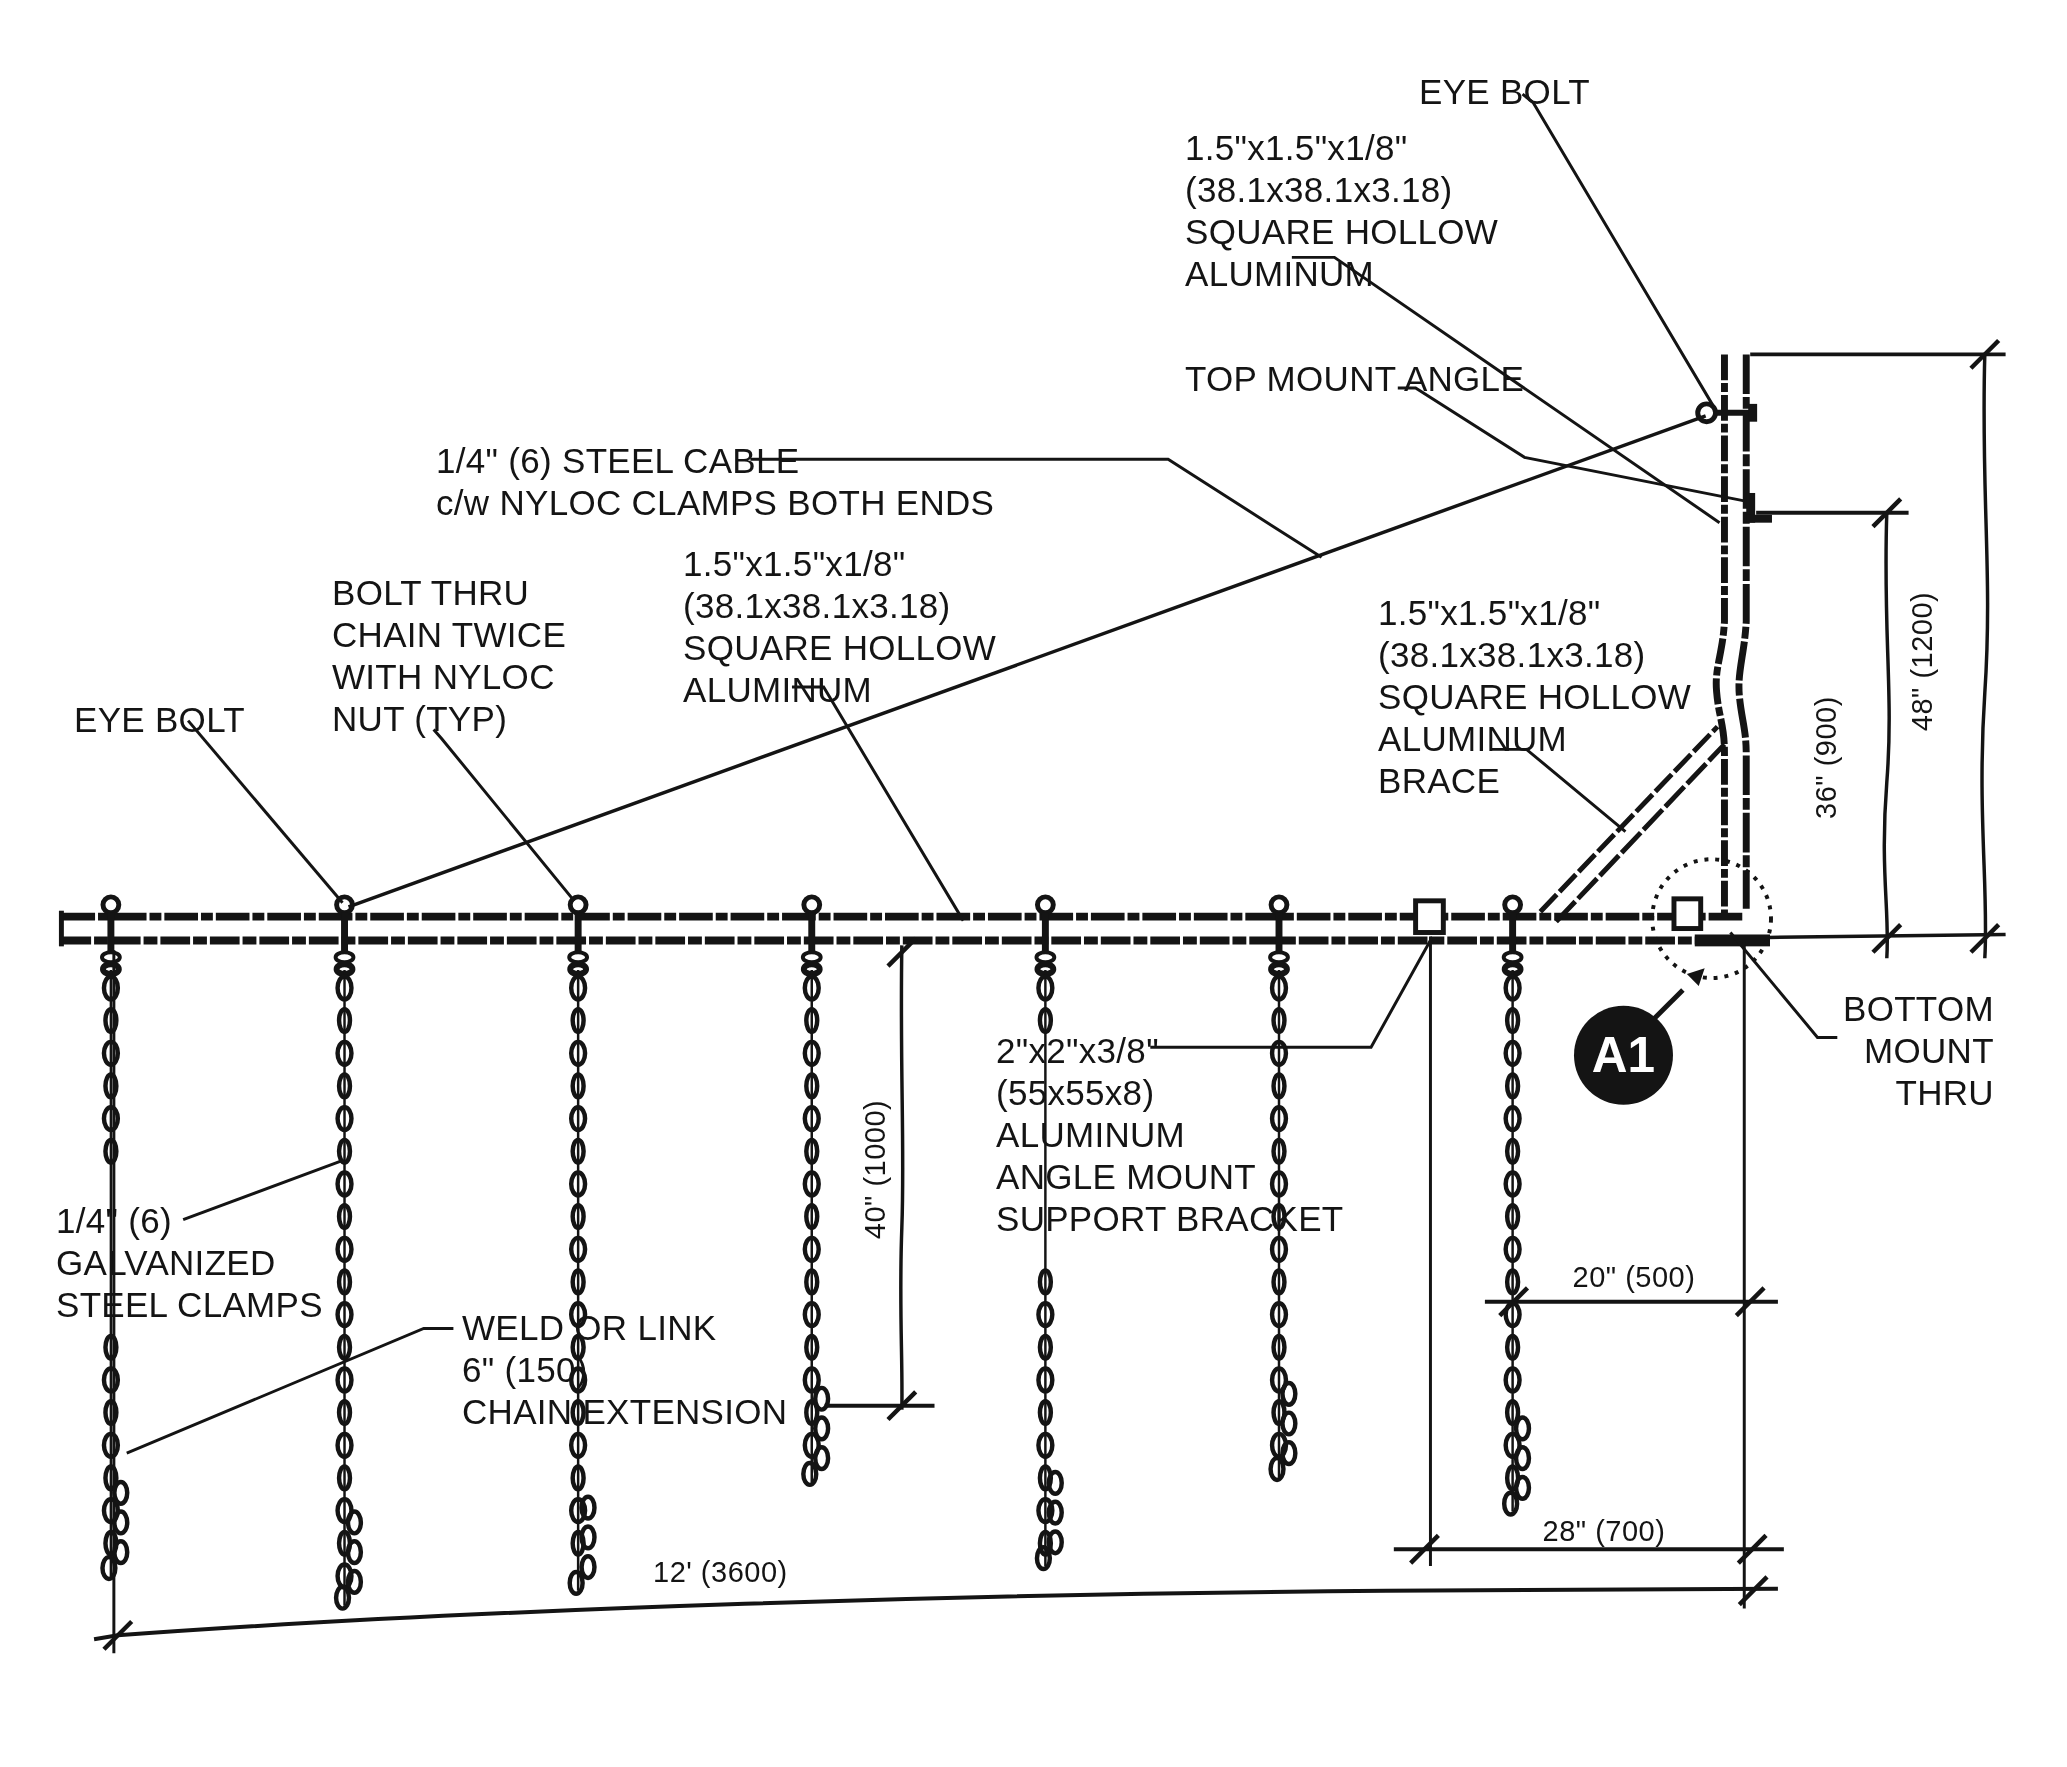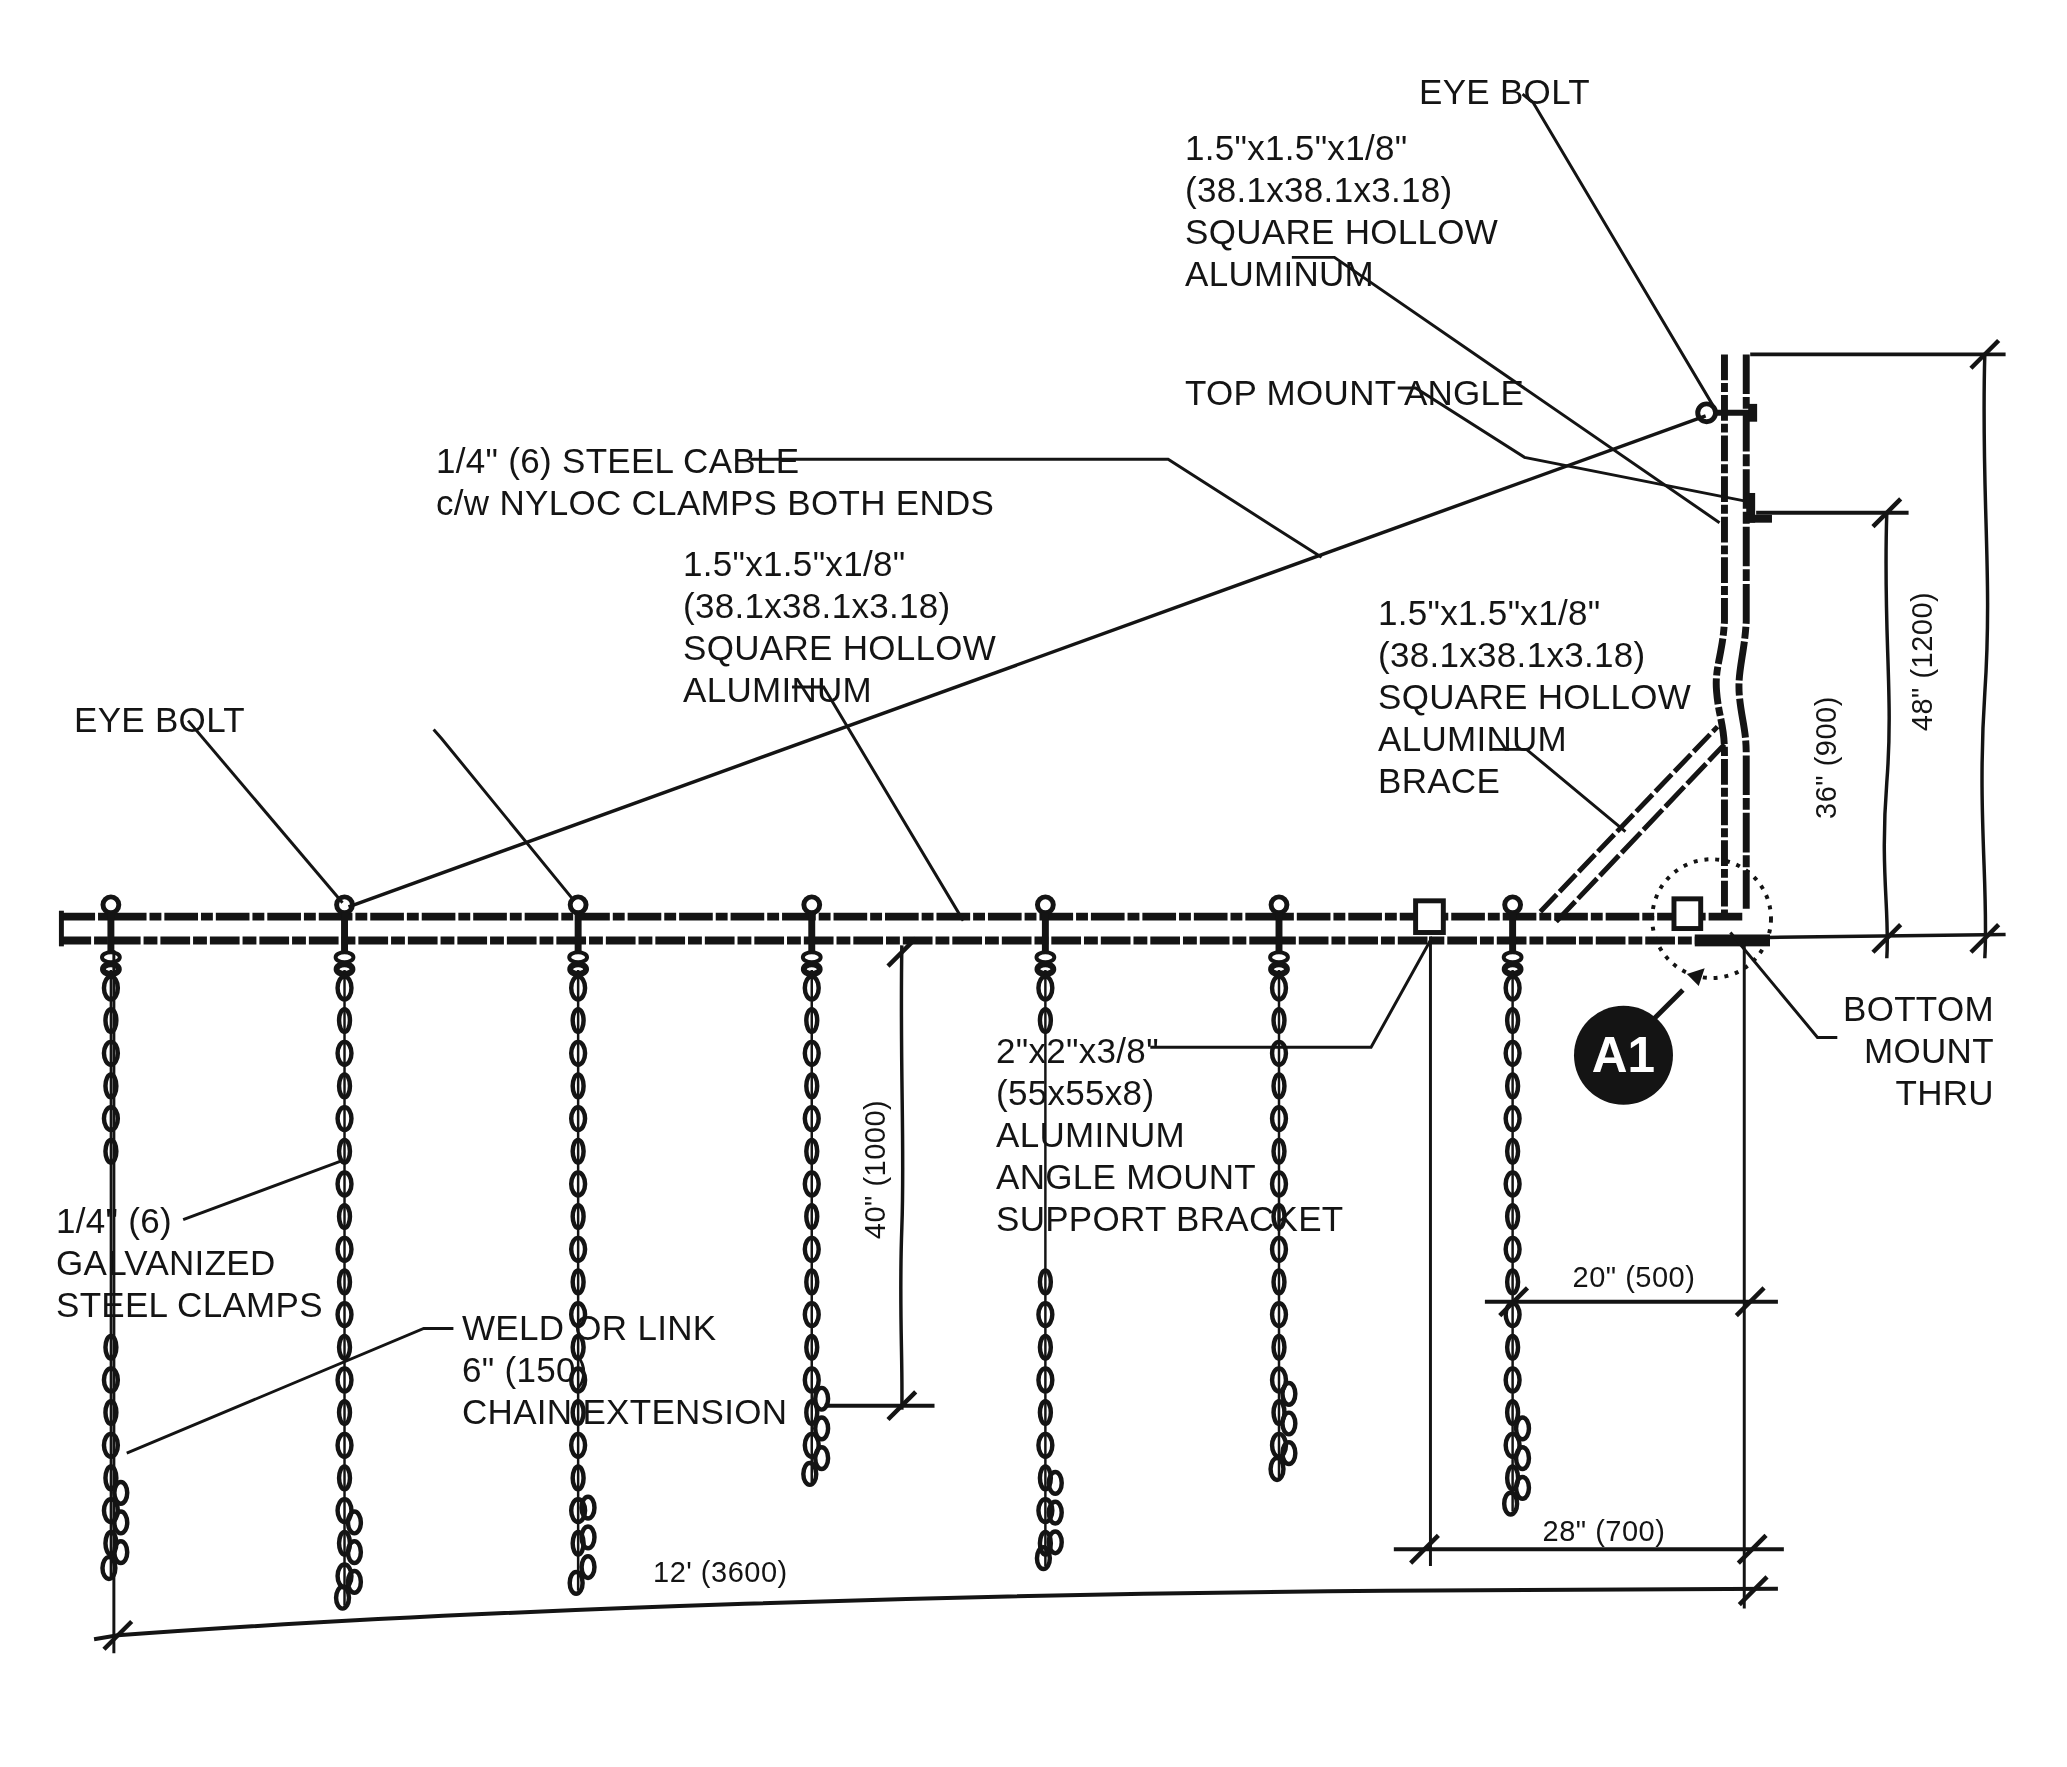--- a/index.html
+++ b/index.html
@@ -319,29 +319,35 @@
     <div>EYE BOLT</div>
   </div>
 
   <div class="lbl" style="left:1185px;top:127px;">
     <div>1.5"x1.5"x1/8"</div>
     <div>(38.1x38.1x3.18)</div>
     <div>SQUARE HOLLOW</div>
     <div>ALUMINUM</div>
   </div>
 
-  <div class="lbl" style="left:1185px;top:372px;">
+  <div class="lbl" style="left:1185px;top:358px;">
     <div>TOP MOUNT ANGLE</div>
   </div>
 
   <div class="lbl right" style="left:436px;top:440px;width:307px;">
     <div>1/4" (6) STEEL CABLE</div>
     <div>c/w NYLOC CLAMPS BOTH ENDS</div>
   </div>
 
+  <div class="lbl" style="left:332px;top:572px;">
+    <div>BOLT THRU</div>
+    <div>CHAIN TWICE</div>
+    <div>WITH NYLOC</div>
+    <div>NUT  (TYP)</div>
+  </div>
 
   <div class="lbl" style="left:74px;top:699px;">
     <div>EYE BOLT</div>
   </div>
 
   <div class="lbl" style="left:683px;top:543px;">
     <div>1.5"x1.5"x1/8"</div>
     <div>(38.1x38.1x3.18)</div>
     <div>SQUARE HOLLOW</div>
     <div>ALUMINUM</div>

